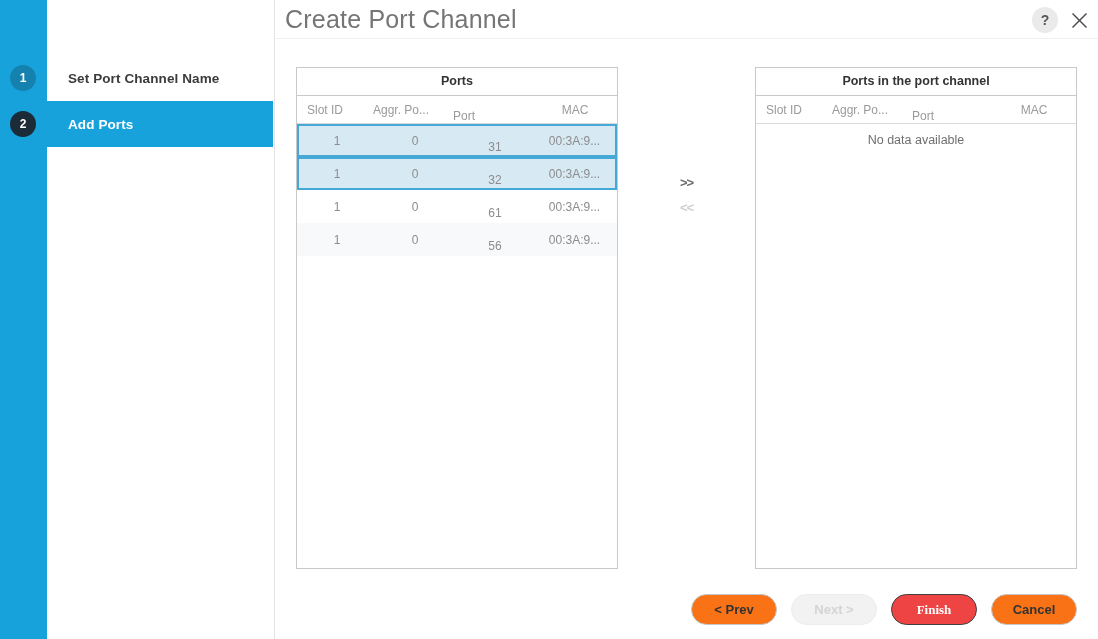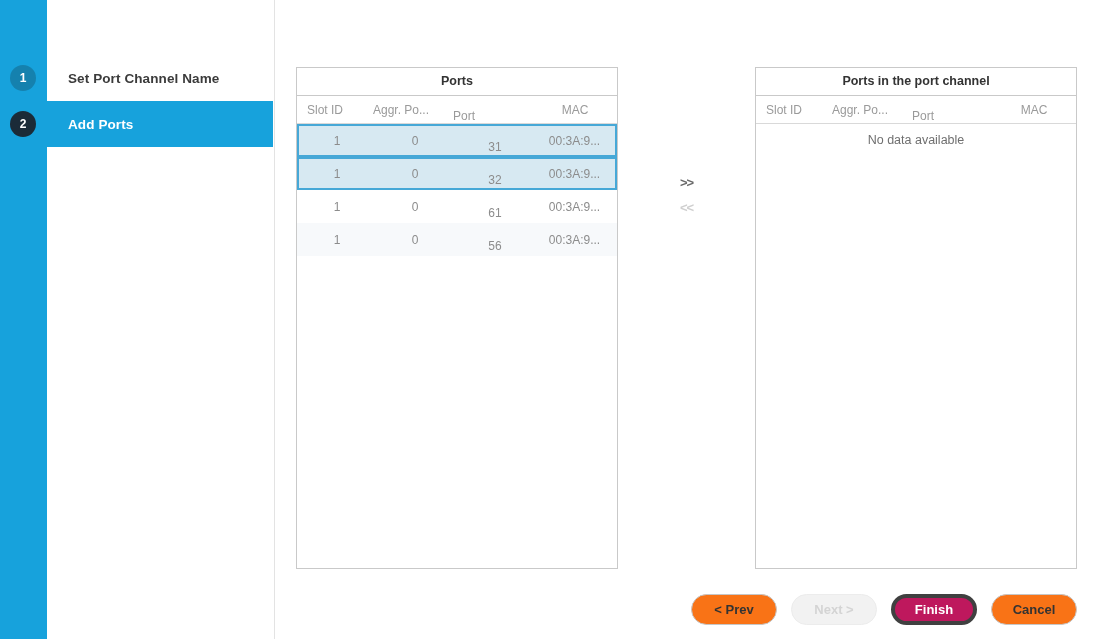--- a/index.html
+++ b/index.html
@@ -269,23 +269,24 @@
     background: #f97316;
     color: #333333;
   }
   .btn.disabled {
     border: 1px solid #ececec;
     background: #f2f2f2;
     color: #d4d4d4;
     cursor: default;
   }
   .btn.primary {
-    background: #be185d;
-    border: 4px solid #404040;
+    background: #ef4444;
+    border: 1px solid #404040;
     color: #ffffff;
+    font-family: Liberation Serif, serif;
   }
 </style>
 </head>
 <body>
 
 <div class="wizard">
 
   <div class="sidebar">
     <div class="sidebar-stripe"></div>
 
@@ -301,20 +302,34 @@
         <div class="bar"></div>
         <div class="circle">2</div>
         <div class="label">Add Ports</div>
       </div>
 
     </div>
   </div>
 
   <div class="main">
 
+    <div class="header">
+      <div class="title">Create Port Channel</div>
+
+      <div class="header-actions">
+        <div class="help-btn">?</div>
+        <div class="close-btn">
+          <svg width="19" height="19" viewBox="0 0 19 19" aria-hidden="true">
+            <line x1="2.5" y1="2.5" x2="16.5" y2="16.5" stroke="#4a4a4a" stroke-width="1.4"></line>
+            <line x1="16.5" y1="2.5" x2="2.5" y2="16.5" stroke="#4a4a4a" stroke-width="1.4"></line>
+          </svg>
+        </div>
+      </div>
+      <div class="header-rule"></div>
+    </div>
 
     <div class="transfer">
 
       <div class="panel">
         <div class="panel-title">Ports</div>
 
         <div class="col-head">
           <div class="c-slot">Slot ID</div>
           <div class="c-aggr">Aggr. Po...</div>
           <div class="c-port">Port</div>

